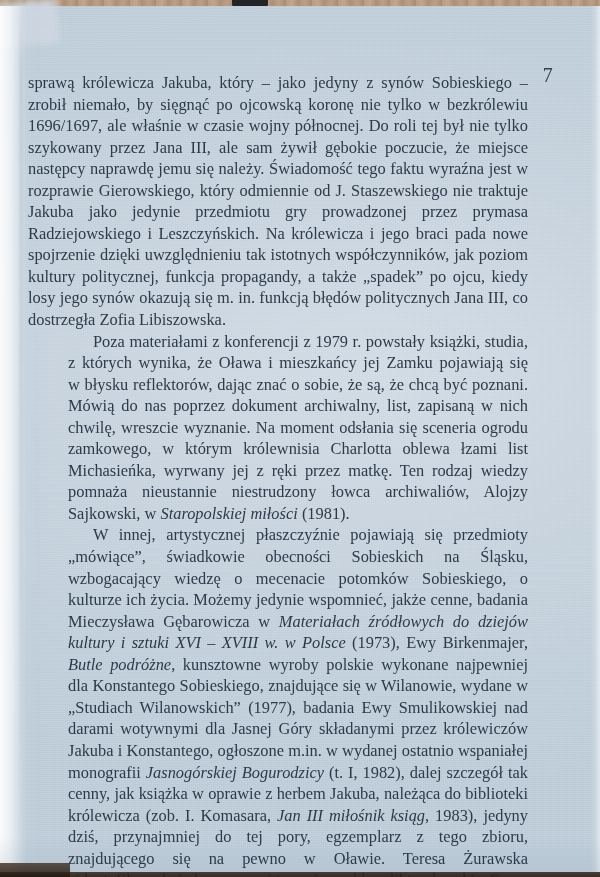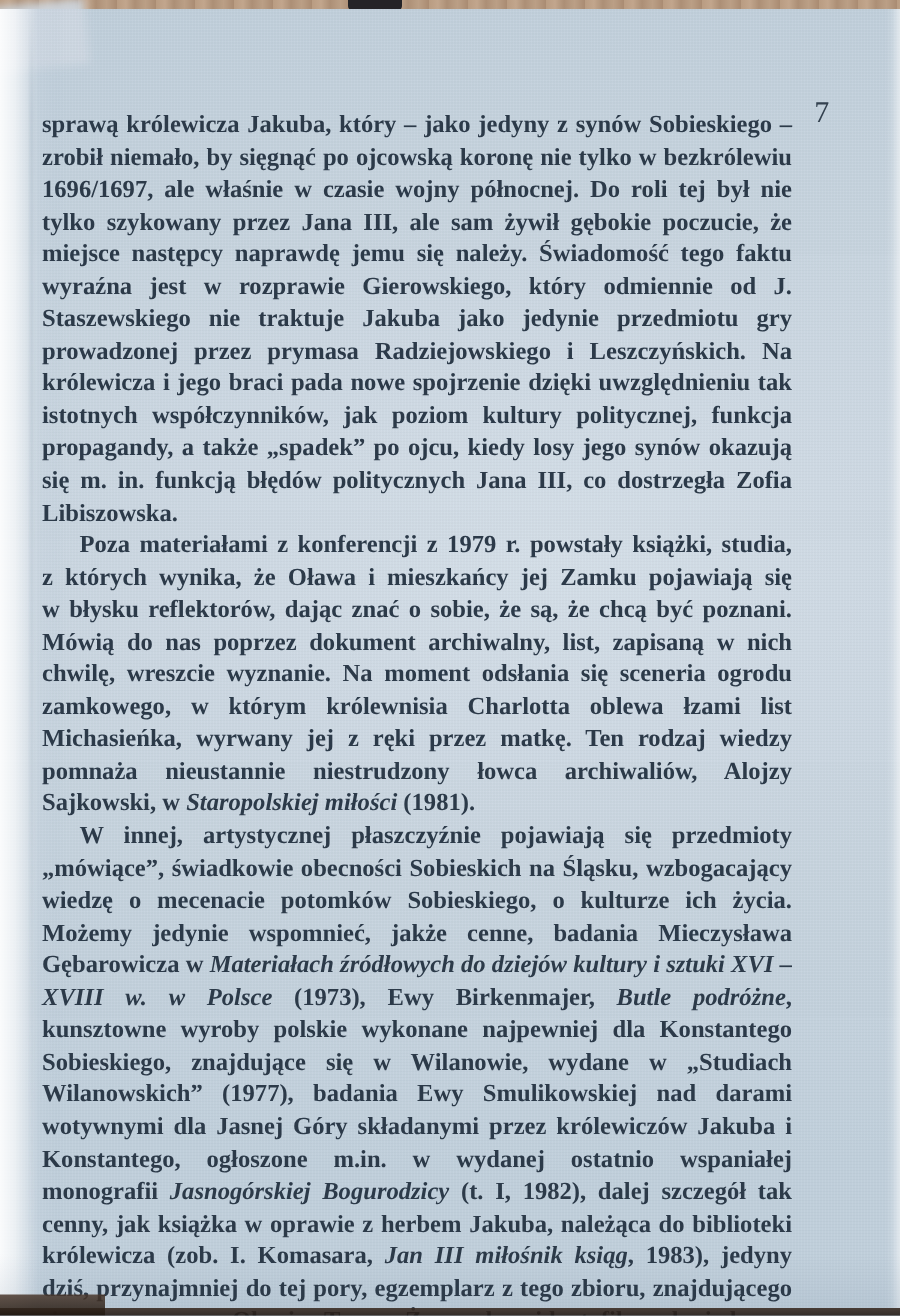--- a/index.html
+++ b/index.html
@@ -142,24 +142,24 @@
     line-height: 21.55px;
     color: #2c3a49;
     text-align: justify;
     text-justify: inter-word;
     -webkit-font-smoothing: antialiased;
   }
   .textblock p {
     margin: 0;
     text-indent: 0;
     hyphens: manual;
-    font-weight: bold;
   }
   .textblock p.indent {
     text-indent: 25px;
+    margin-left: 40px;
   }
   .textblock i {
     font-style: italic;
   }
 </style>
 </head>
 <body>
 
 <div id="page">
 

